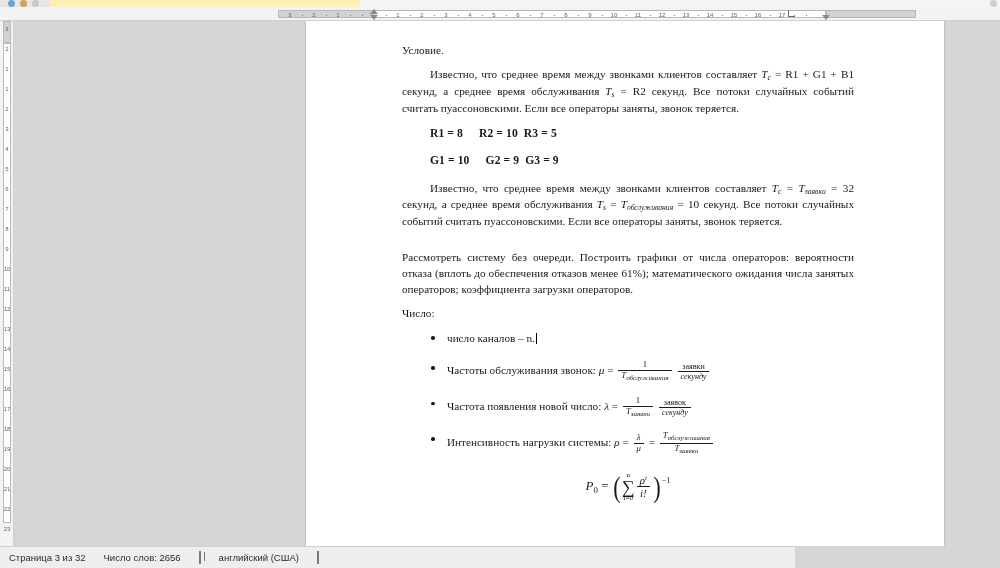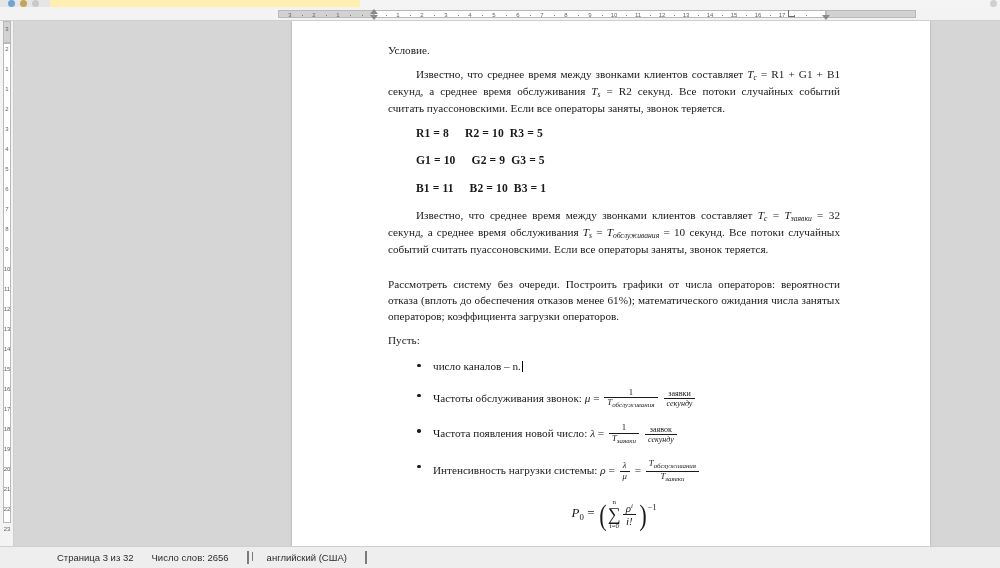--- a/index.html
+++ b/index.html
@@ -91,21 +91,21 @@
     transform: translate(-50%, -50%);
   }
 
   
   .canvas {
     position: absolute; top: 21px; left: 14px; right: 0; bottom: 22px;
     background: #d6d6d6;
     overflow: hidden;
   }
   .page {
-    position: absolute; top: 0; left: 278px;
+    position: absolute; top: 0; left: 292px;
     width: 638px; height: 525px;
     background: #ffffff;
     box-shadow: 0 0 2px rgba(0,0,0,.28);
   }
   .doc-body {
     position: absolute;
     top: 22px; left: 96px; width: 452px;
     font-family: "Liberation Serif", serif;
     font-size: 11.2px;
     color: #1a1a1a;
@@ -181,25 +181,25 @@
     display: inline-block; vertical-align: middle; text-align: center;
     font-size: 11px; line-height: 1;
   }
   .sumgroup .lim { display: block; font-size: 7px; }
   .sumgroup .sig { display: block; font-size: 18px; line-height: .9; }
   .sup { font-size: .62em; vertical-align: .55em; }
   .supneg { font-size: .62em; vertical-align: .9em; }
 
   
   .statusbar {
-    position: absolute; left: 0; bottom: 0; width: 1000px; height: 22px;
+    position: absolute; left: 0; bottom: 0; width: 795px; height: 22px;
     background: #eeeeee;
     border-top: 1px solid #cfcfcf;
     font-size: 9.5px; color: #2b2b2b;
-    display: flex; align-items: center; padding-left: 48px;
+    display: flex; align-items: center;
   }
   .statusbar .sb { padding: 0 9px; white-space: nowrap; }
   .bookicon {
     width: 11px; height: 9px; border: 1px solid #7b7b7b; background: #fff;
     position: relative;
   }
   .bookicon:after {
     content: ""; position: absolute; left: 4px; top: 0; width: 1px; height: 9px;
     background: #7b7b7b;
   }
@@ -316,31 +316,30 @@
   <div class="canvas">
     <div class="page">
       <div class="doc-body">
 
         <p class="p">Условие.</p>
 
         <p class="p indent"><span>Известно, что среднее время между звонками клиентов составляет </span><span class="mi">T</span><span class="sub ital">c</span><span class="mn"> = R1 + G1 + B1</span><span> секунд, а среднее время обслуживания </span><span class="mi">T</span><span class="sub ital">s</span><span class="mn"> = R2</span><span> секунд. Все потоки случайных событий считать пуассоновскими. Если все операторы заняты, звонок теряется.</span></p>
 
         <p class="tabline"><span>R1 = 8</span><span class="g2">R2 = 10</span><span class="g3">R3 = 5</span></p>
 
-        <p class="tabline"><span>G1 = 10</span><span class="g2">G2 = 9</span><span class="g3">G3 = 5</span></p>
-
-        <p class="tabline"><span>B1 = 11</span><span class="g2">B2 = 10</span><span class="g3">B3 = 1</span></p>
+        <p class="tabline"><span>G1 = 10</span><span class="g2">G2 = 9</span><span class="g3">G3 = 9</span></p>
+
 
         <p class="p indent"><span>Известно, что среднее время между звонками клиентов составляет </span><span class="mi">T</span><span class="sub ital">c</span><span class="mn"> = </span><span class="mi">T</span><span class="sub ital">заявки</span><span class="mn"> = 32</span><span> секунд, а среднее время обслуживания </span><span class="mi">T</span><span class="sub ital">s</span><span class="mn"> = </span><span class="mi">T</span><span class="sub ital">обслуживания</span><span class="mn"> = 10</span><span> секунд. Все потоки случайных событий считать пуассоновскими. Если все операторы заняты, звонок теряется.</span></p>
 
         <div class="spacer"></div>
 
         <p class="p">Рассмотреть систему без очереди. Построить графики от числа операторов: вероятности отказа (вплоть до обеспечения отказов менее 61%); математического ожидания числа занятых операторов; коэффициента загрузки операторов.</p>
 
-        <p class="p">Пусть:</p>
+        <p class="p">Число:</p>
 
         <ul class="bullets">
 
           <li>
             <span class="bul"></span>
             <span>число каналов – n.</span><span class="caret"></span>
           </li>
 
           <li>
             <span class="bul"></span>

